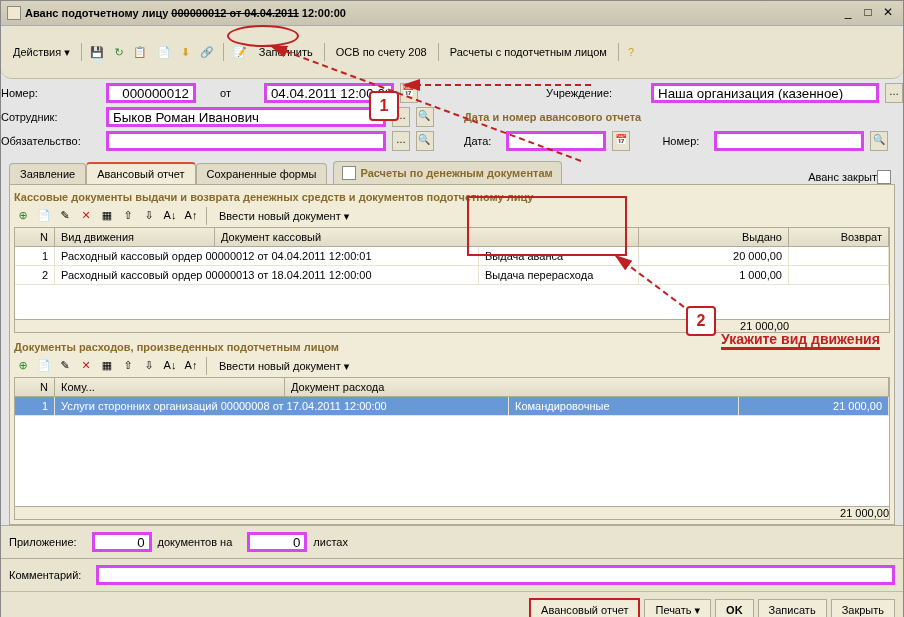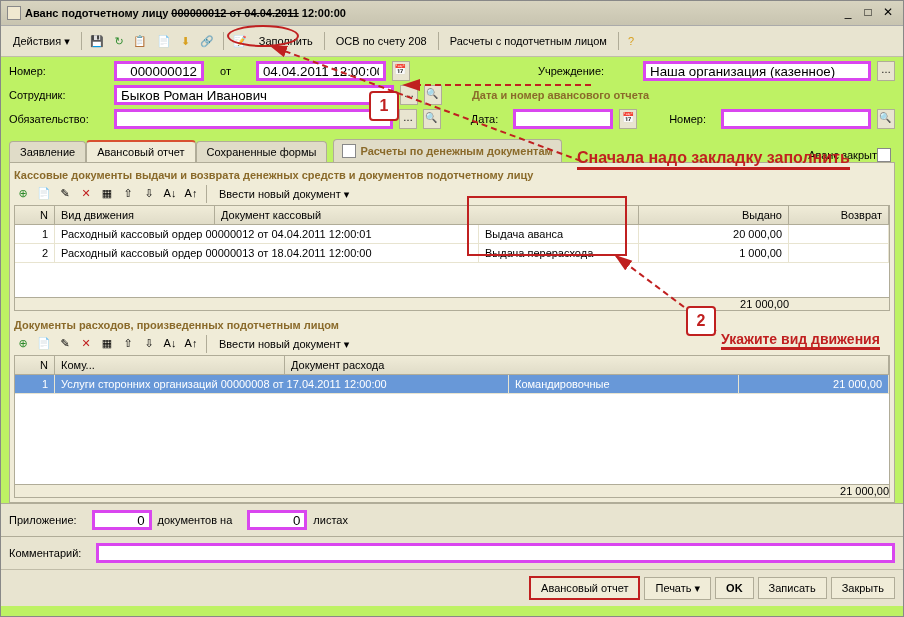--- a/index.html
+++ b/index.html
@@ -1,28 +1,28 @@
 <!DOCTYPE html>
 <html><head>
 <meta charset="utf-8">
 <style>
 * { box-sizing: border-box; margin: 0; padding: 0; }
 body { font-family: Arial, sans-serif; font-size: 11px; background: #555; width: 904px; height: 617px; overflow: hidden; }
-.window { width: 904px; height: 617px; background: #bef264; border: 1px solid #888; display: flex; flex-direction: column; }
+.window { width: 904px; height: 617px; background: #e5e5e5; border: 1px solid #888; display: flex; flex-direction: column; }
 .titlebar { background: linear-gradient(#d8d4c0, #c8c4b0); padding: 4px 6px; display: flex; align-items: center; border-bottom: 1px solid #aaa; }
 .titlebar-icon { width: 14px; height: 14px; background: #f0e8d0; border: 1px solid #888; margin-right: 4px; }
 .titlebar-text { font-weight: bold; flex: 1; }
 .titlebar-text .num { text-decoration: line-through; }
 .win-btn { width: 18px; height: 16px; text-align: center; line-height: 14px; margin-left: 2px; cursor: pointer; font-size: 12px; }
-.toolbar { background: #e8e4d0; padding: 6px 6px; display: flex; align-items: center; gap: 2px; border-bottom: 1px solid #c0bca8; }
+.toolbar { background: #e8e4d0; padding: 17px 6px; display: flex; align-items: center; gap: 2px; border-bottom: 1px solid #c0bca8; border-radius: 10px; }
 .tb-btn { padding: 2px 4px; cursor: pointer; }
 .tb-text { padding: 2px 6px; cursor: pointer; }
 .tb-sep { width: 1px; height: 18px; background: #b0ac98; margin: 0 3px; }
 .fill-btn { position: relative; padding: 2px 6px; }
-.form-area { padding: 4px 8px; }
+.form-area { padding: 4px 0; }
 .form-row { display: flex; align-items: center; margin-bottom: 4px; gap: 6px; }
 .label { width: 90px; }
 .input { background: #fff; border: 3px solid #d946ef; padding: 2px 4px; height: 20px; margin-left: 9px; }
 .input.num { width: 90px; text-align: right; }
 .input.date { width: 130px; }
 .input.long { flex: 1; }
 .small-btn { width: 18px; height: 20px; background: #e8e4d0; border: 1px solid #b0ac98; cursor: pointer; font-size: 10px; text-align: center; line-height: 16px; }
 .section-title { color: #8a6a2a; font-weight: bold; }
 .tabs { display: flex; gap: 0; margin-top: 2px; padding: 0 8px; align-items: flex-end; }
 .tab { padding: 4px 10px; background: #e0dcc8; border: 1px solid #b0ac98; border-bottom: none; border-radius: 4px 4px 0 0; cursor: pointer; }
@@ -91,21 +91,21 @@
     <span class="tb-sep"></span>
     <span class="tb-text">Расчеты с подотчетным лицом</span>
     <span class="tb-sep"></span>
     <span class="tb-btn" style="color:#d8a020;">?</span>
   </div>
 
   <div class="form-area">
     <div class="form-row">
       <span class="label">Номер:</span>
       <input class="input num" value="000000012" style="">
-      <span style="margin:0 10px;">от</span>
+      <span style="margin:0 18px;">от</span>
       <input class="input date" value="04.04.2011 12:00:00" style="">
       <span class="small-btn">📅</span>
       <span style="flex:1"></span>
       <span class="label">Учреждение:</span>
       <input class="input" style="width: 228px;" value="Наша организация (казенное)">
       <span class="small-btn">…</span>
     </div>
     <div class="form-row">
       <span class="label">Сотрудник:</span>
       <input class="input" style="width: 280px;" value="Быков Роман Иванович">
@@ -244,21 +244,20 @@
     <span class="btn"><span>Печать</span> ▾</span>
     <span class="btn" style="font-weight:bold;">OK</span>
     <span class="btn">Записать</span>
     <span class="btn">Закрыть</span>
   </div>
 
   <div class="anno-oval" style="left:226px; top:24px; width:72px; height:22px;"></div>
   <div class="anno-num" style="left:368px; top:90px;">1</div>
   <div class="anno-box" style="left:466px; top:195px; width:160px; height:60px;"></div>
   <div class="anno-num" style="left:685px; top:305px;">2</div>
-  <div class="anno underline-red" style="left:576px; top:148px; font-size:16px;">Сначала надо закладку заполнить</div>
   <div class="anno underline-red" style="left:720px; top:330px; font-size:14px;">Укажите вид движения</div>
 
   <svg class="arrow" style="left:260px; top:40px;" width="340" height="130">
     <defs>
         <marker id="ah1" markerWidth="10" markerHeight="10" refX="8" refY="3" orient="auto">
           <path d="M0,0 L0,6 L9,3 z" fill="#c02020"></path>
         </marker>
       </defs>
     <line x1="320" y1="120" x2="10" y2="5" stroke="#c02020" stroke-width="2" stroke-dasharray="6,4" marker-end="url(#ah1)"></line>
   </svg>

